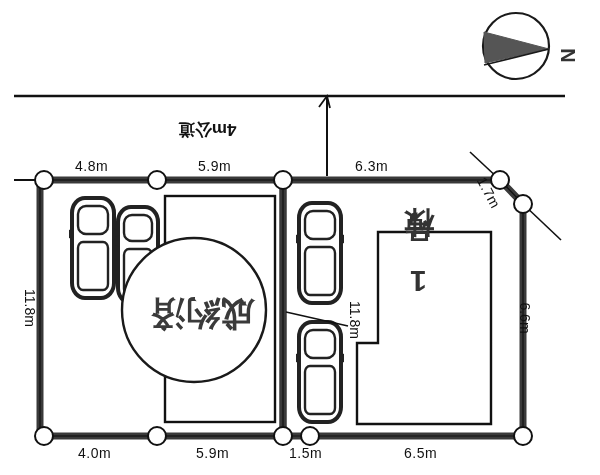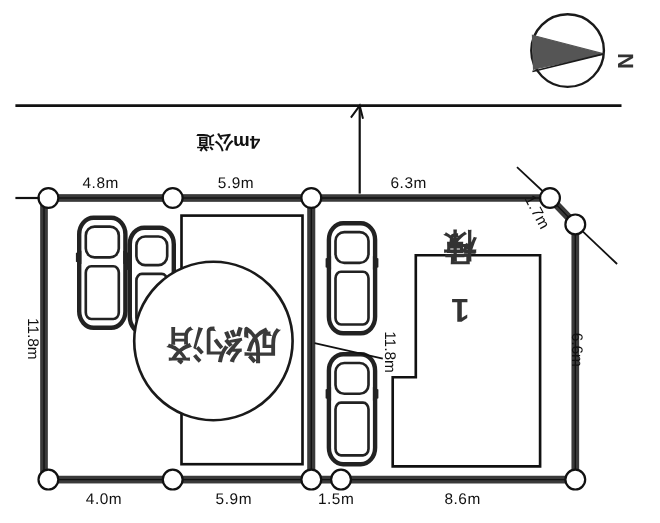--- a/index.html
+++ b/index.html
@@ -123,21 +123,21 @@
   <div class="road-txt rot180" style="left:178px;top:118px;">4m公道</div>
 
   <div class="dim" style="left:75px;top:158px;">4.8m</div>
   <div class="dim" style="left:198px;top:158px;">5.9m</div>
   <div class="dim" style="left:355px;top:158px;">6.3m</div>
   <div class="dim" style="left:481px;top:170px;transform:rotate(62deg);transform-origin:left center;">1.7m</div>
 
   <div class="dim" style="left:78px;top:445px;">4.0m</div>
   <div class="dim" style="left:196px;top:445px;">5.9m</div>
   <div class="dim" style="left:289px;top:445px;">1.5m</div>
-  <div class="dim" style="left:404px;top:445px;">8.6m</div>
+  <div class="dim" style="left:404px;top:445px;">6.5m</div>
 
   <div class="vert-label rot90" style="left:0px;top:300px;width:60px;text-align:center;">11.8m</div>
   <div class="vert-label rot90" style="left:325px;top:312px;width:60px;text-align:center;">11.8m</div>
   <div class="vert-label rot90" style="left:497px;top:310px;width:56px;text-align:center;">6.6m</div>
 
   <div class="stamp-txt rot180" style="left:150px;top:290px;">成約済</div>
 
   <div class="bldg-label rot180" style="left:404px;top:262px;width:40px;
        writing-mode:vertical-rl;text-orientation:upright;line-height:1;">1号棟</div>
 

